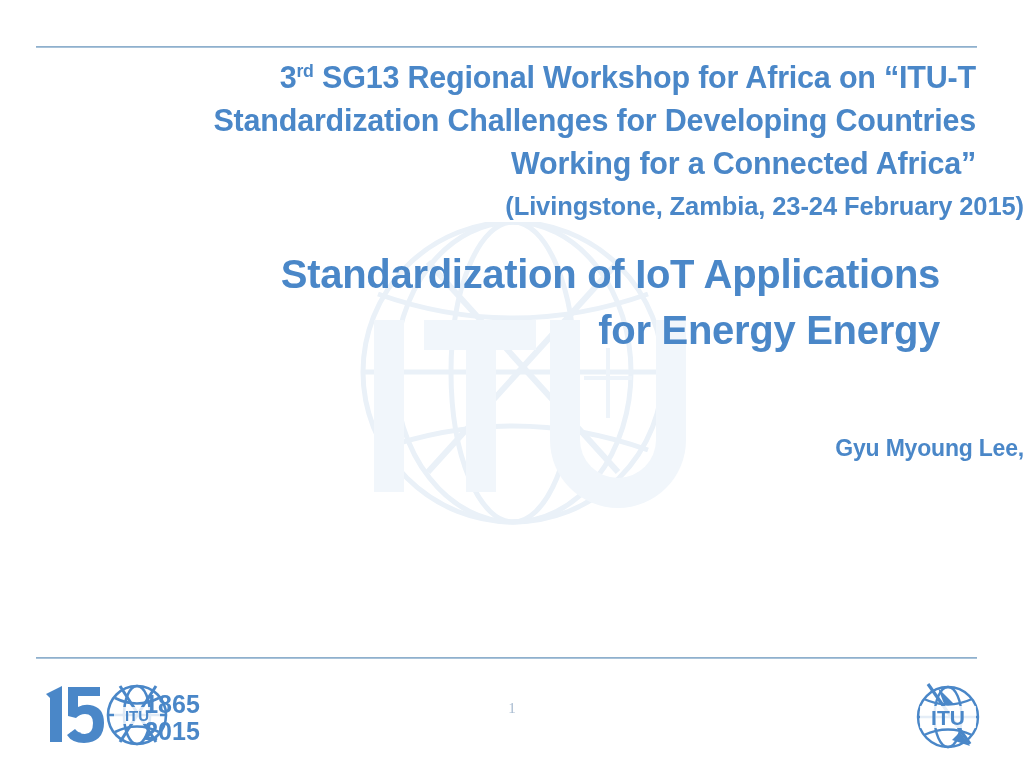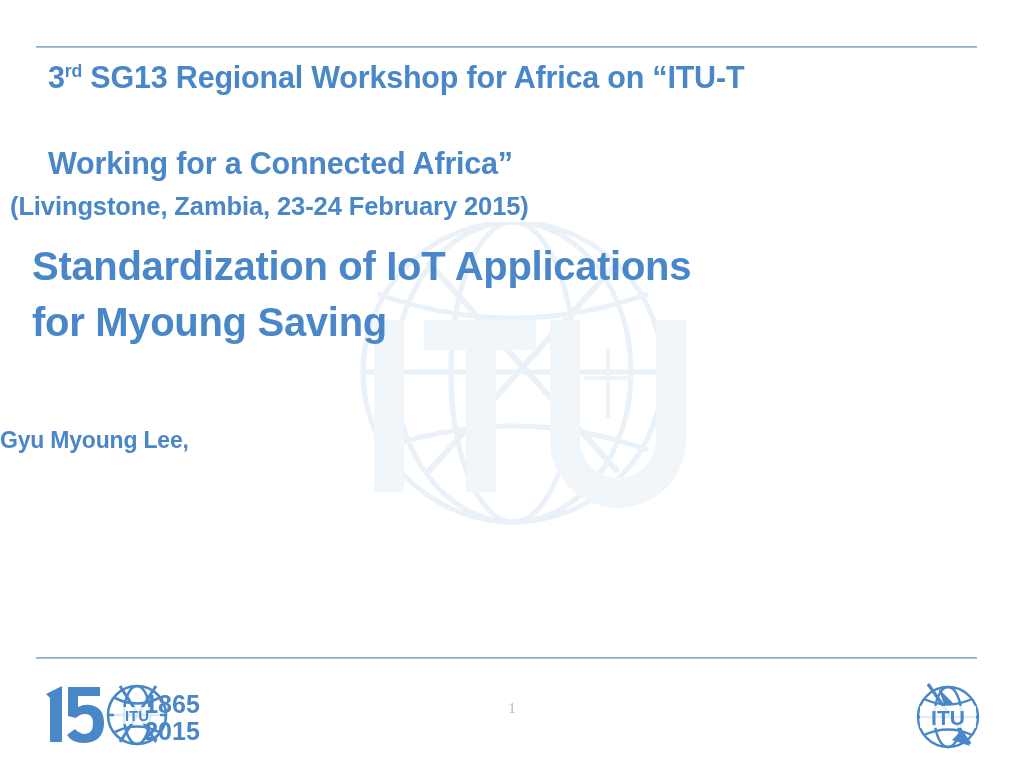--- a/index.html
+++ b/index.html
@@ -43,21 +43,21 @@
   .rule-top { top: 46px; }
   .rule-bottom { top: 657px; }
 
   
   .content {
     position: absolute;
     left: 0;
     top: 56px;
     width: 1024px;
     z-index: 2;
-    text-align: left;
+    text-align: right;
   }
 
   .event-title {
     color: #4a87c8;
     font-size: 30.5px;
     font-weight: bold;
     line-height: 43px;
     letter-spacing: -0.2px;
     padding: 0 48px;
   }
@@ -76,22 +76,22 @@
     margin-top: 1px;
     padding-left: 10px;
   }
 
   .deck-title {
     color: #4a87c8;
     font-size: 40px;
     font-weight: bold;
     line-height: 56px;
     letter-spacing: -0.3px;
-    margin-top: 12px;
-    padding: 0 32px;
+    margin-top: 20px;
+    padding: 0 84px;
   }
 
   .author-block {
     color: #4a87c8;
     font-size: 23px;
     font-weight: bold;
     line-height: 52px;
     letter-spacing: -0.2px;
     margin-top: 64px;
   }
@@ -157,25 +157,25 @@
         <path d="M306 156 h48"></path>
       </g>
     </svg>
   </div>
 
   <div class="rule rule-top"></div>
   <div class="rule rule-bottom"></div>
 
   <div class="content">
 
-    <div class="event-title"><span>3</span><sup>rd</sup><span> SG13 Regional Workshop for Africa on “ITU-T</span><br><br><span>Working for a Connected Africa”</span></div>
+    <div class="event-title"><span>3</span><sup>rd</sup><span> SG13 Regional Workshop for Africa on “ITU-T</span><br><span>Standardization Challenges for Developing Countries</span><br><span>Working for a Connected Africa”</span></div>
 
     <div class="event-place">(Livingstone, Zambia, 23-24 February 2015)</div>
 
-    <div class="deck-title"><span>Standardization of IoT Applications</span><br><span>for Myoung Saving</span></div>
+    <div class="deck-title"><span>Standardization of IoT Applications</span><br><span>for Energy Energy</span></div>
 
     <div class="author-block"><span>Gyu Myoung Lee,</span><br><br></div>
 
   </div>
 
   <div class="footer-150">
     <svg viewBox="0 0 180 78" width="180" height="78" aria-hidden="true">
 
       <g fill="#4a87c8">
         <path d="M8 18 L24 10 L24 66 L12 66 L12 22 Z"></path>

